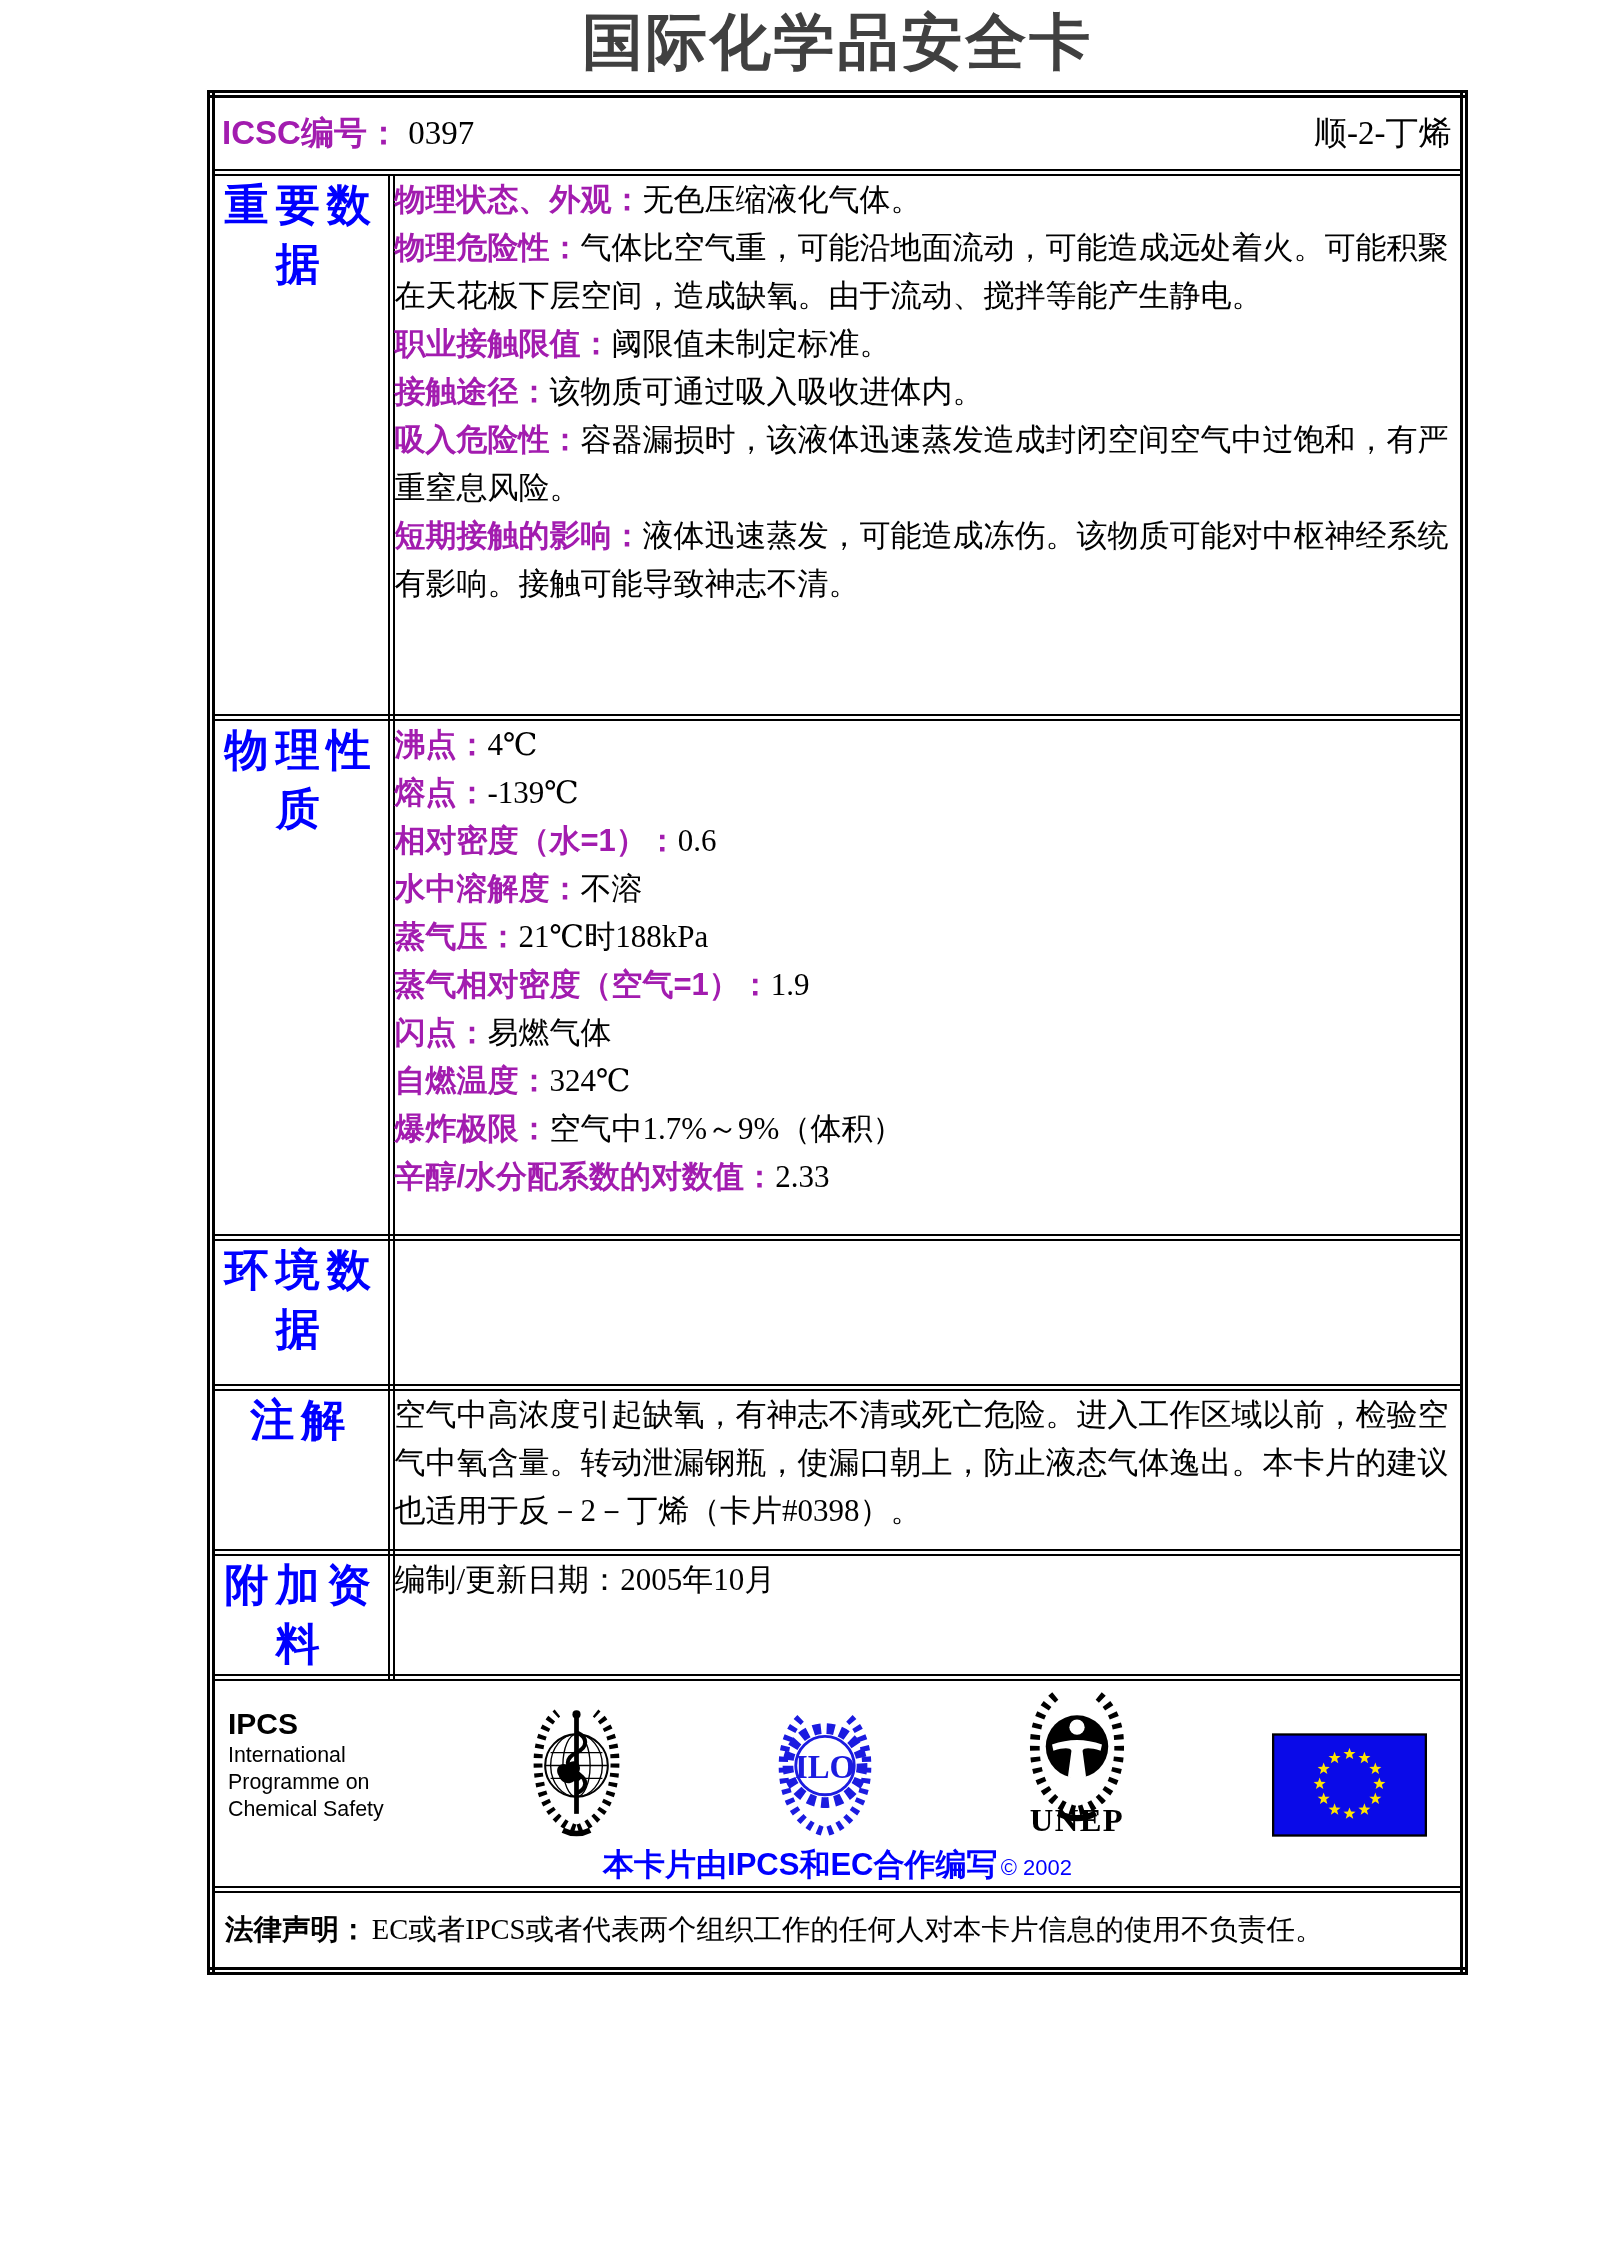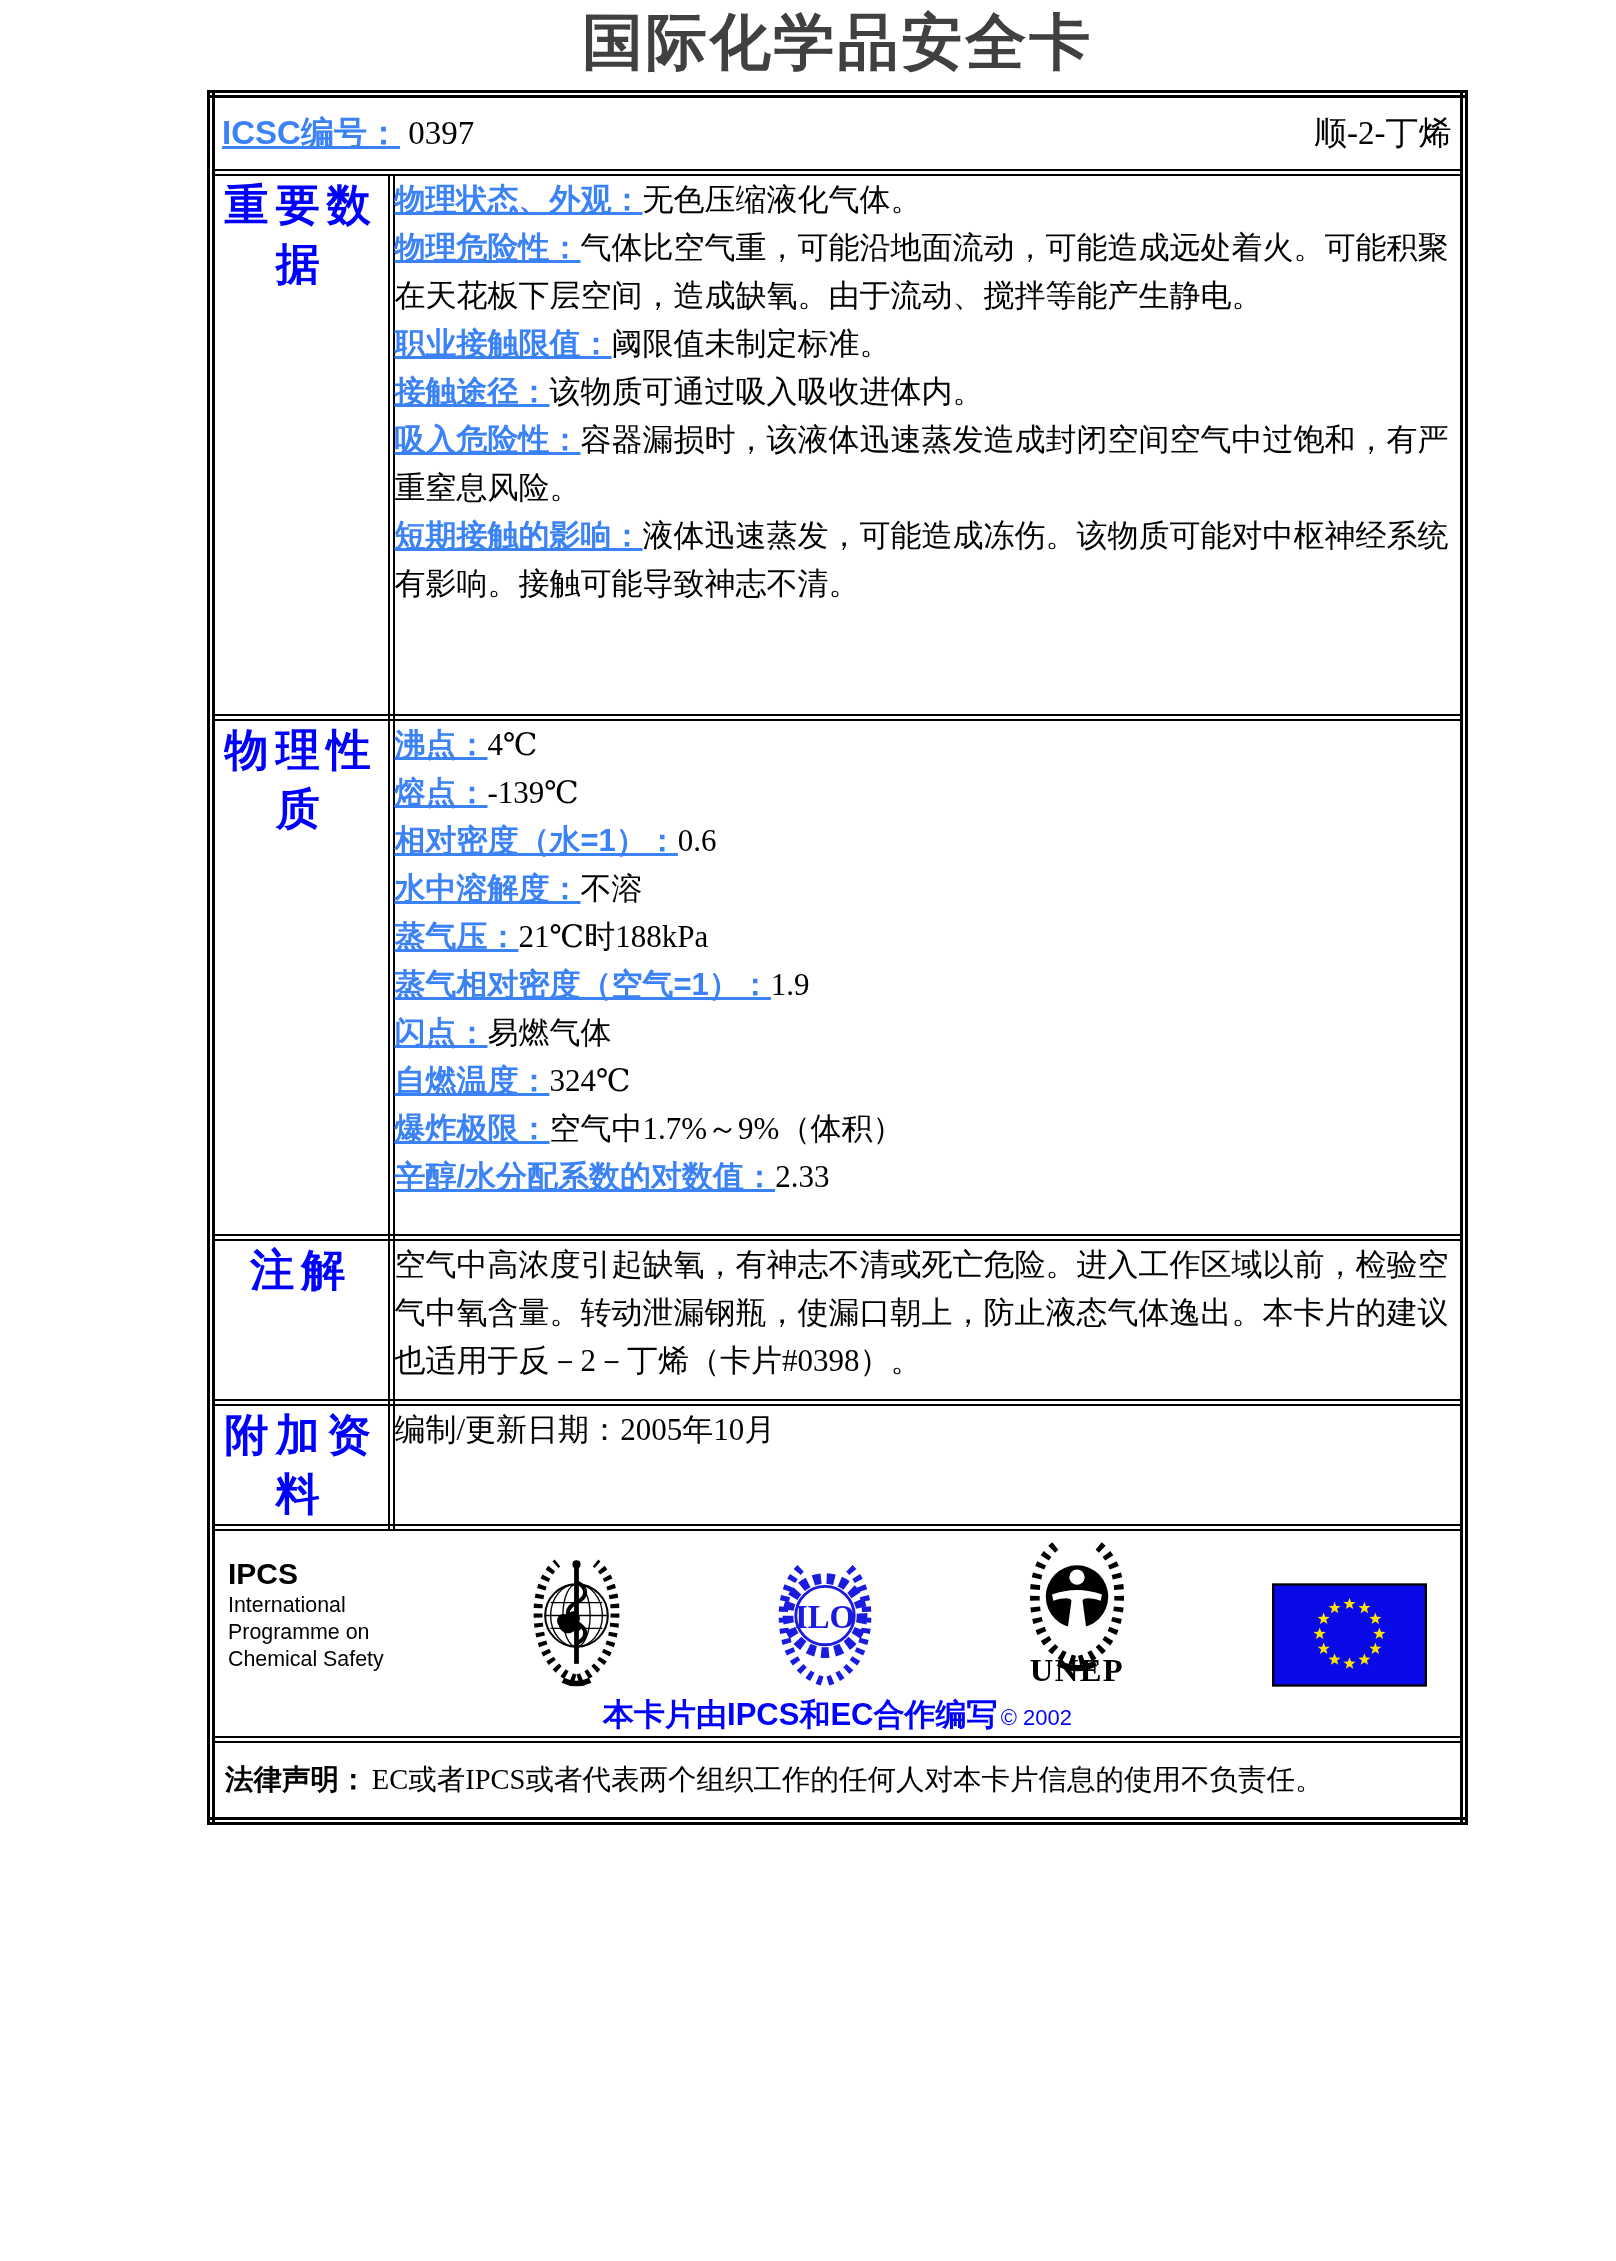--- a/index.html
+++ b/index.html
@@ -33,23 +33,22 @@
 
   .row-label{
     vertical-align:middle;text-align:center;
     color:#0000ff;font-weight:bold;
     font-family:"Liberation Sans","DejaVu Sans",sans-serif;
     font-size:44px;letter-spacing:7.1px;
   }
   .cell-content{padding:8.6px 10px 7.1px 11.4px;font-size:31px;line-height:48px;}
   .cell-content p{margin:0;}
   .lbl{
-    color:#3b82f6;font-weight:bold;
-    font-family:"Liberation Sans","DejaVu Sans",sans-serif;
-    text-decoration:underline;
+    color:#a21caf;font-weight:bold;
+    font-family:"Liberation Sans","DejaVu Sans",sans-serif;
   }
   .val{color:#000;}
 
   .header-flex{
     display:flex;justify-content:space-between;align-items:center;
     height:71px;padding:0 8.6px 0 7.1px;font-size:33px;
   }
   .header-left{white-space:nowrap;}
   .header-left .lbl{font-size:33px;}
   .chem-name{font-size:33px;}
@@ -129,20 +128,26 @@
       <p><span class="lbl">水中溶解度：</span><span class="val">不溶</span></p>
       <p><span class="lbl">蒸气压：</span><span class="val">21℃时188kPa</span></p>
       <p><span class="lbl">蒸气相对密度（空气=1）：</span><span class="val">1.9</span></p>
       <p><span class="lbl">闪点：</span><span class="val">易燃气体</span></p>
       <p><span class="lbl">自燃温度：</span><span class="val">324℃</span></p>
       <p><span class="lbl">爆炸极限：</span><span class="val">空气中1.7%～9%（体积）</span></p>
       <p><span class="lbl">辛醇/水分配系数的对数值：</span><span class="val">2.33</span></p>
     </td>
   </tr>
 
+  <tr class="r-env">
+    <td class="row-label">环境数据</td>
+    <td class="cell-content">
+      <p></p>
+    </td>
+  </tr>
 
   <tr class="r-notes">
     <td class="row-label">注解</td>
     <td class="cell-content">
       <p>空气中高浓度引起缺氧，有神志不清或死亡危险。进入工作区域以前，检验空气中氧含量。转动泄漏钢瓶，使漏口朝上，防止液态气体逸出。本卡片的建议也适用于反－2－丁烯（卡片#0398）。</p>
     </td>
   </tr>
 
   <tr class="r-add">
     <td class="row-label">附加资料</td>

